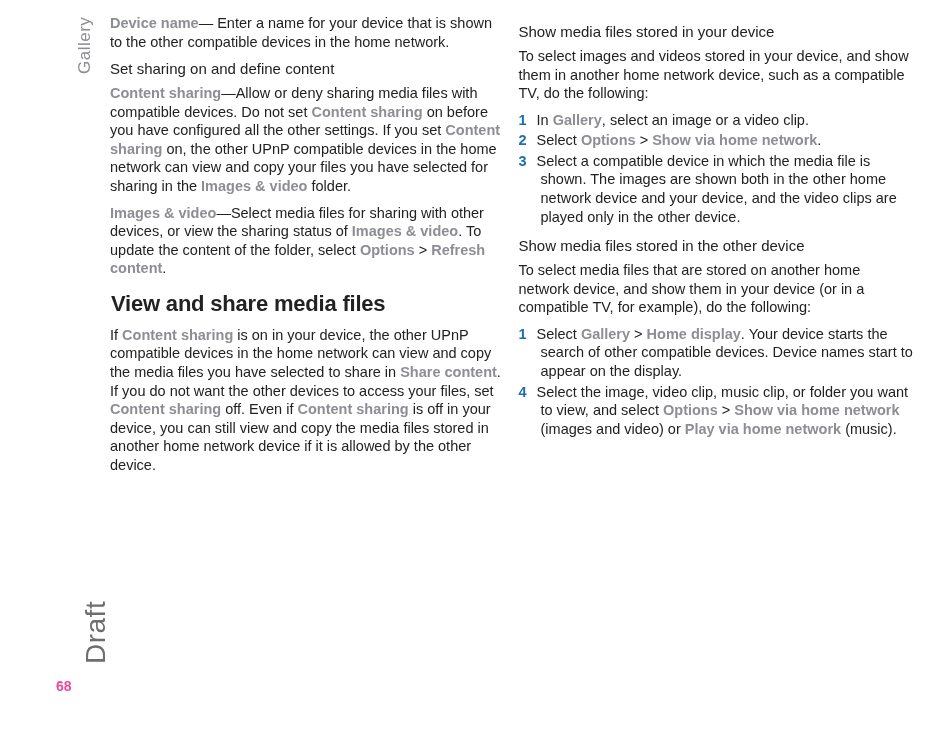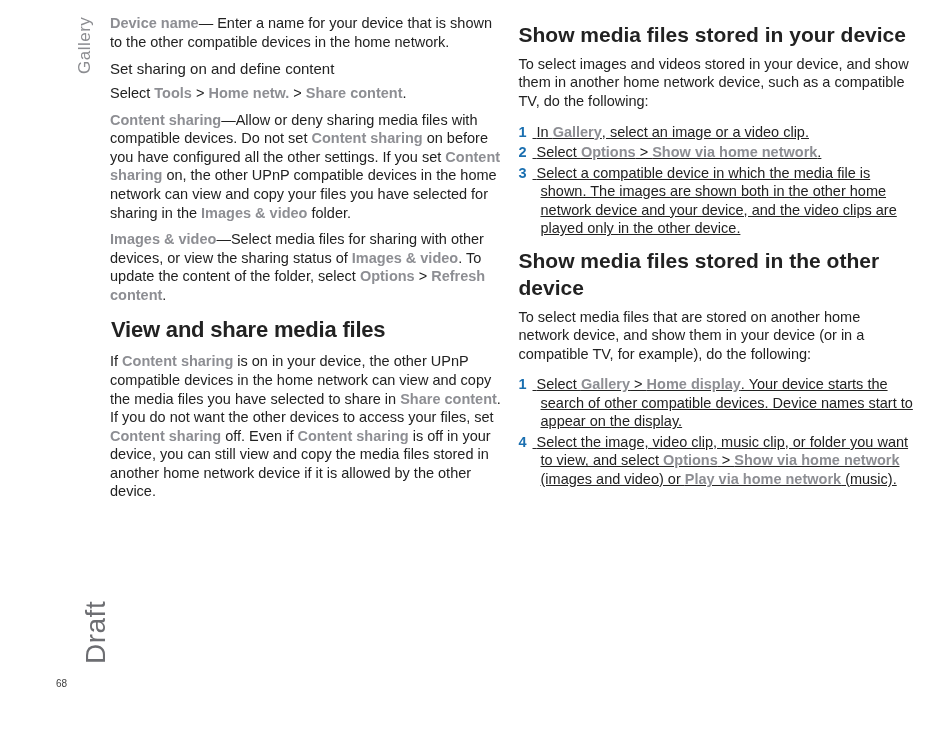--- a/index.html
+++ b/index.html
@@ -28,60 +28,57 @@
     font-size: 17px;
     color: #8c8d91;
     white-space: nowrap;
   }
   .margin-label.section { left: 74px; top: 74px; letter-spacing: 0.5px; }
   .margin-label.draft   { left: 78px; top: 664px; font-size: 28px; color: #6d6e72; letter-spacing: 0.5px; }
   .page-number {
     position: absolute;
     left: 56px;
     top: 678px;
-    font-size: 10px;
-    font-weight: normal;
-    color: #404040;
+    font-size: 14px;
+    font-weight: bold;
+    color: #ec4899;
   }
   .content {
     position: absolute;
     left: 110px;
     top: 14px;
     right: 20px;
     display: flex;
     gap: 13px;
   }
   .col { flex: 1 1 0; }
   p, .para { margin-bottom: 8px; }
   .term { color: #8d8e93; font-weight: bold; }
   .h-sub { font-weight: normal; margin: 4px 0 6px 0; font-size: 15px; }
   .h-main { font-weight: bold; font-size: 22px; margin: 12px 0 8px 1px; letter-spacing: -0.2px;}
-  .h-mid  { font-weight: bold; font-size: 21px; margin: 8px 0 6px 0; }
-  ol.steps { list-style: none; padding: 0; margin: 12px 0 10px 0; text-decoration: underline; }
+  .h-mid  { font-weight: normal; font-size: 15px; margin: 8px 0 6px 0; }
+  ol.steps { list-style: none; padding: 0; margin: 4px 0 10px 0; }
   ol.steps li { padding-left: 22px; text-indent: -22px; margin-bottom: 2px; }
   ol.steps li .num { color: #1a6fb0; font-weight: bold; display: inline-block; width: 14px; text-indent: 0; }
 </style>
 </head>
 <body>
 
 <div class="margin-col">
   <div class="margin-label section">Gallery</div>
   <div class="margin-label draft">Draft</div>
   <div class="page-number">68</div>
 </div>
 
 <div class="content">
   <div class="col">
     <p>
       <span class="term">Device name</span><span>— Enter a name for your device that is shown to the other compatible devices in the home network.</span>
     </p>
     <p class="h-sub">Set sharing on and define content</p>
-    <p>
-      <span>Select </span><span class="term">Tools</span><span> &gt; </span><span class="term">Home netw.</span><span> &gt; </span><span class="term">Share content</span><span>.</span>
-    </p>
     <p>
       <span class="term">Content sharing</span><span>—Allow or deny sharing media files with compatible devices. Do not set </span><span class="term">Content sharing</span><span> on before you have configured all the other settings. If you set </span><span class="term">Content sharing</span><span> on, the other UPnP compatible devices in the home network can view and copy your files you have selected for sharing in the </span><span class="term">Images &amp; video</span><span> folder.</span>
     </p>
     <p>
       <span class="term">Images &amp; video</span><span>—Select media files for sharing with other devices, or view the sharing status of </span><span class="term">Images &amp; video</span><span>. To update the content of the folder, select </span><span class="term">Options</span><span> &gt; </span><span class="term">Refresh content</span><span>.</span>
     </p>
     <p class="h-main">View and share media files</p>
     <p>
       <span>If </span><span class="term">Content sharing</span><span> is on in your device, the other UPnP compatible devices in the home network can view and copy the media files you have selected to share in </span><span class="term">Share content</span><span>. If you do not want the other devices to access your files, set </span><span class="term">Content sharing</span><span> off. Even if </span><span class="term">Content sharing</span><span> is off in your device, you can still view and copy the media files stored in another home network device if it is allowed by the other device.</span>
     </p>

